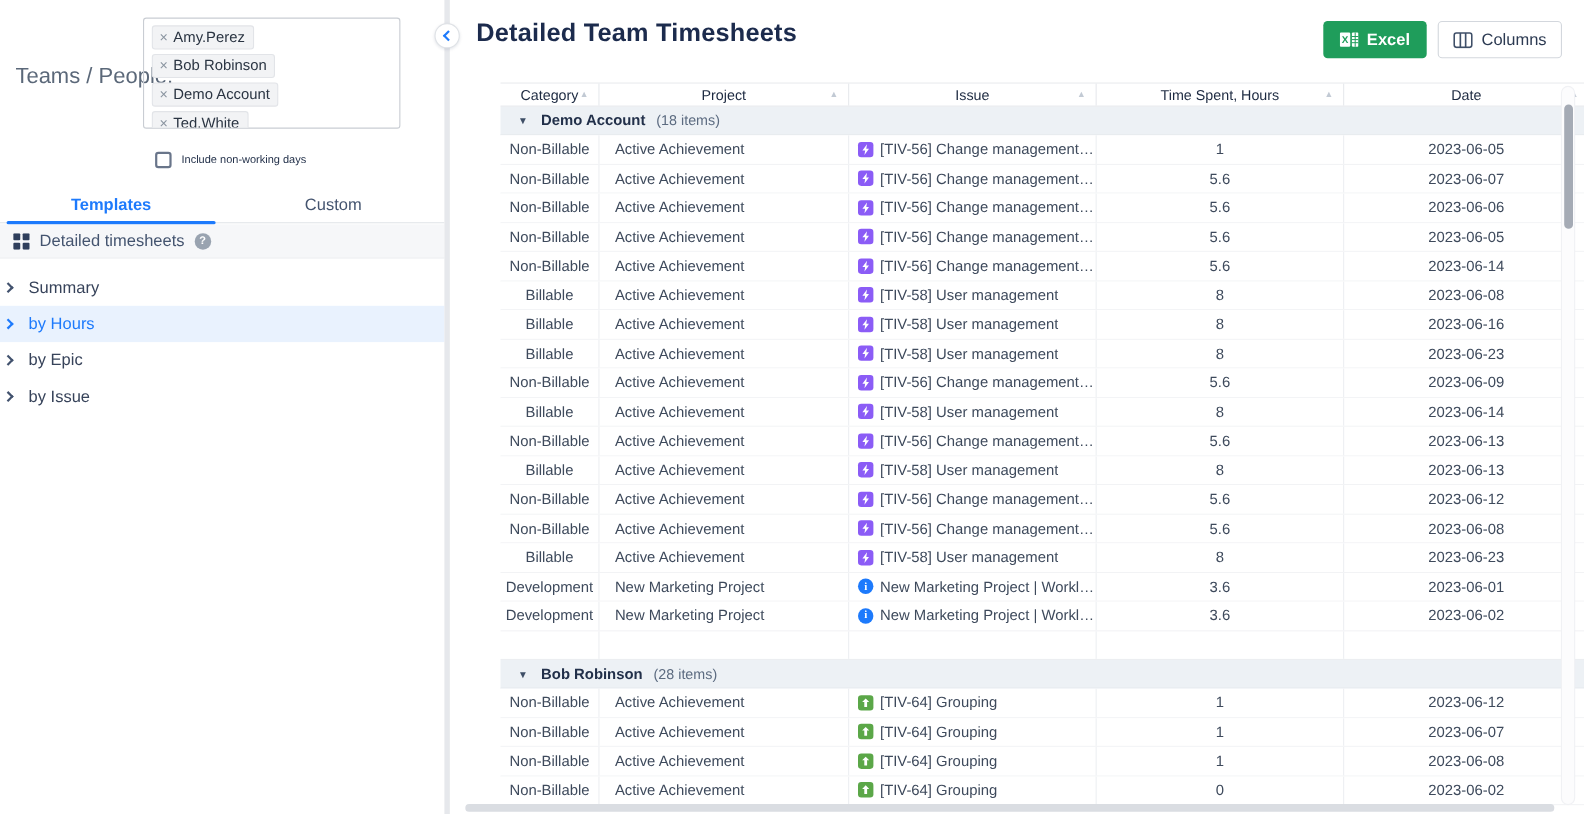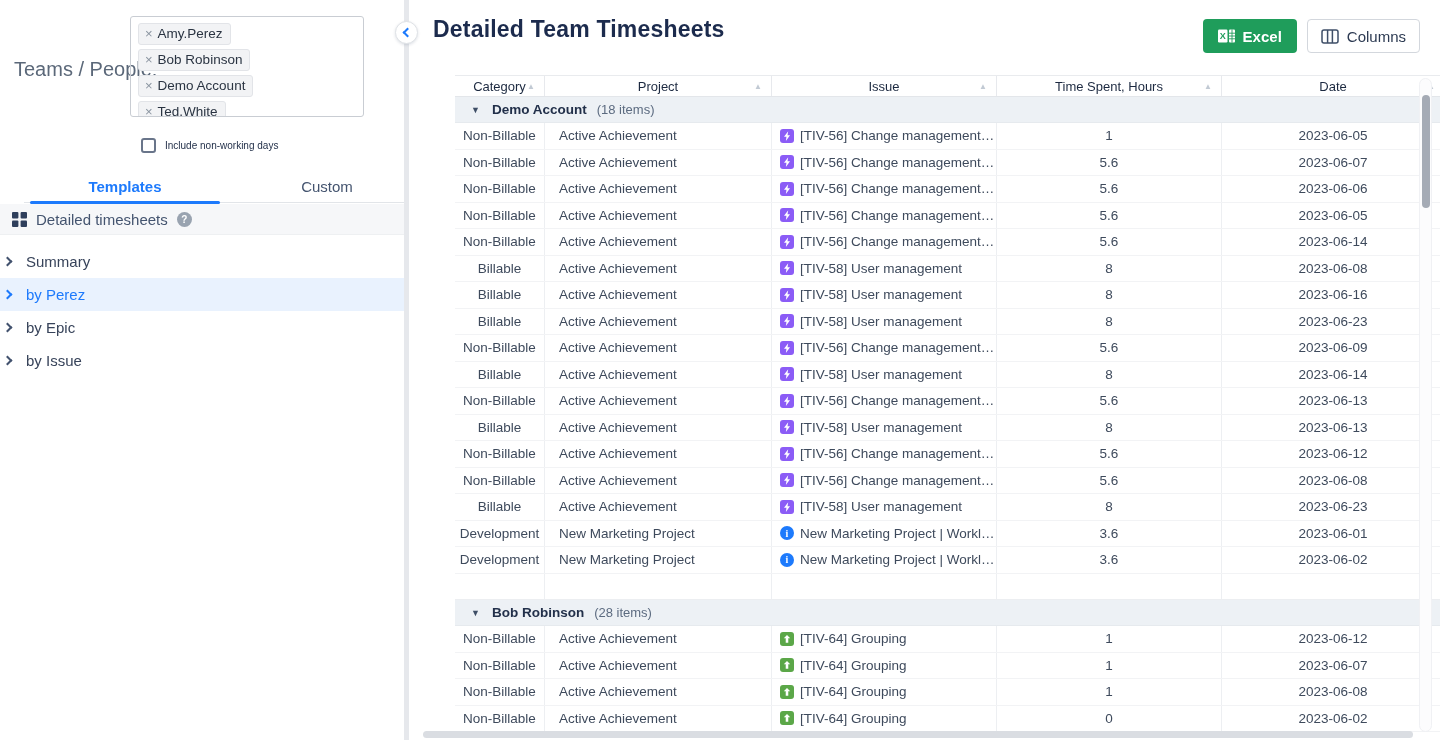--- a/index.html
+++ b/index.html
@@ -16,21 +16,21 @@
   .tag { display:inline-flex; align-items:center; gap:5px; align-self:flex-start;
     background:#f2f3f5; border:1px solid #e2e4e8; border-radius:3px; padding:1px 7px 2px 6px;
     font-size:13.5px; color:#2a3442; line-height:17px; cursor:default; }
   .tag .x { color:#8a94a0; font-size:13px; line-height:13px; cursor:pointer; }
 
   .chk-row { position:absolute; left:141px; top:138px; display:flex; align-items:center; gap:9px; }
   .checkbox { width:15px; height:15px; border:2px solid #69758a; border-radius:3px; background:#fff; }
   .chk-label { font-size:10px; color:#1d2b45; }
 
   .tabs { position:absolute; left:0; top:171px; width:100%; height:32px; display:flex;
-    border-bottom:1px solid #e2e5e9;margin-left:24px; }
+    border-bottom:1px solid #e2e5e9; }
   .tab { flex:1; display:flex; align-items:center; justify-content:center; font-size:15px;
     color:#44546f; position:relative; cursor:pointer; }
   .tab.active { color:var(--accent,#1d7afc); font-weight:600; }
   .tab.active::after { content:""; position:absolute; left:6px; right:6px; bottom:-2px;
     height:3px; background:var(--accent,#1d7afc); border-radius:2px; }
 
   .section-header { position:absolute; left:0; top:204px; width:100%; height:31px;
     background:#f6f7f9; border-bottom:1px solid #eef0f2; display:flex; align-items:center;
     padding-left:12px; gap:9px; }
   .grid-icon { width:15px; height:15px; flex:0 0 15px; }
@@ -155,21 +155,21 @@
       <span class="help-icon">?</span>
     </div>
 
     <nav class="menu">
         <div class="menu-item">
           <span class="chev"></span>
           <span>Summary</span>
         </div>
         <div class="menu-item active">
           <span class="chev"></span>
-          <span>by Perez</span>
+          <span>by Hours</span>
         </div>
         <div class="menu-item">
           <span class="chev"></span>
           <span>by Epic</span>
         </div>
         <div class="menu-item">
           <span class="chev"></span>
           <span>by Issue</span>
         </div>
       </nav>

